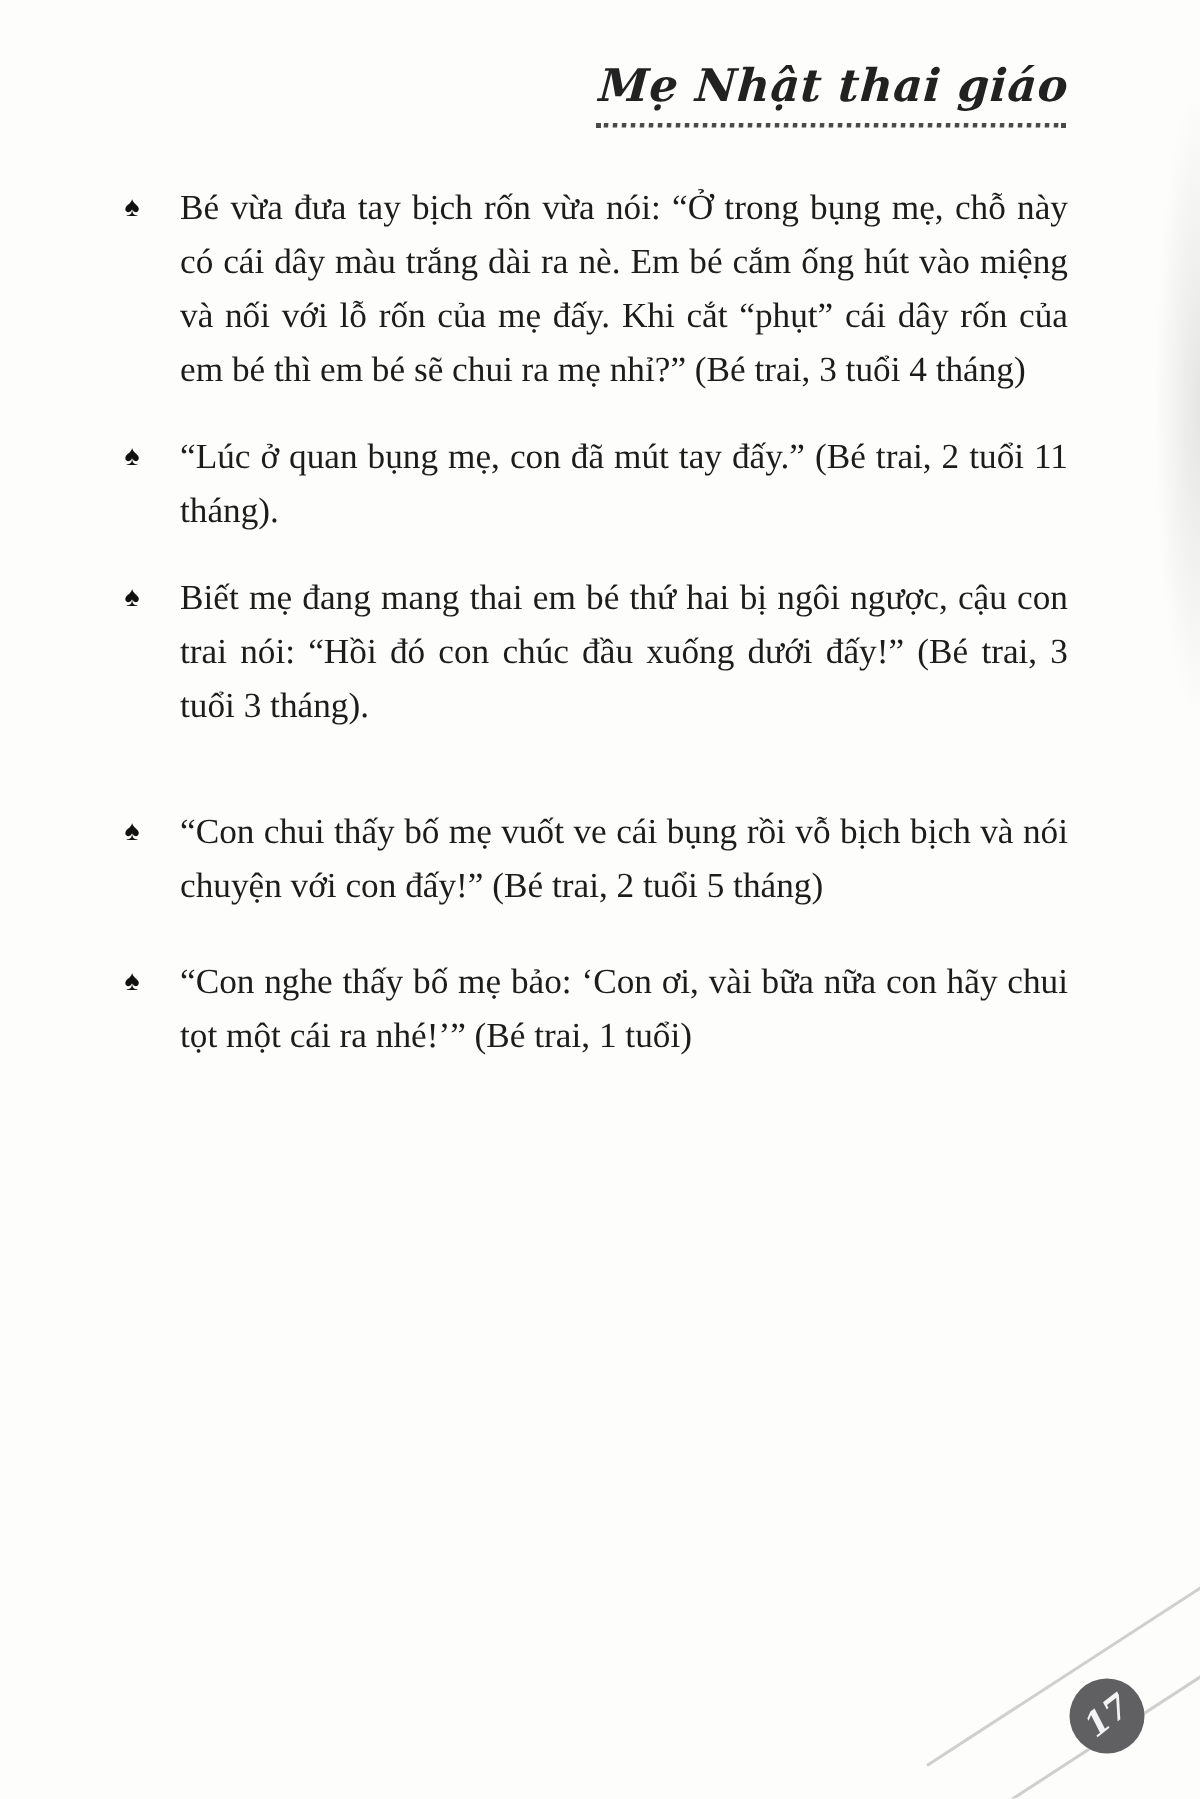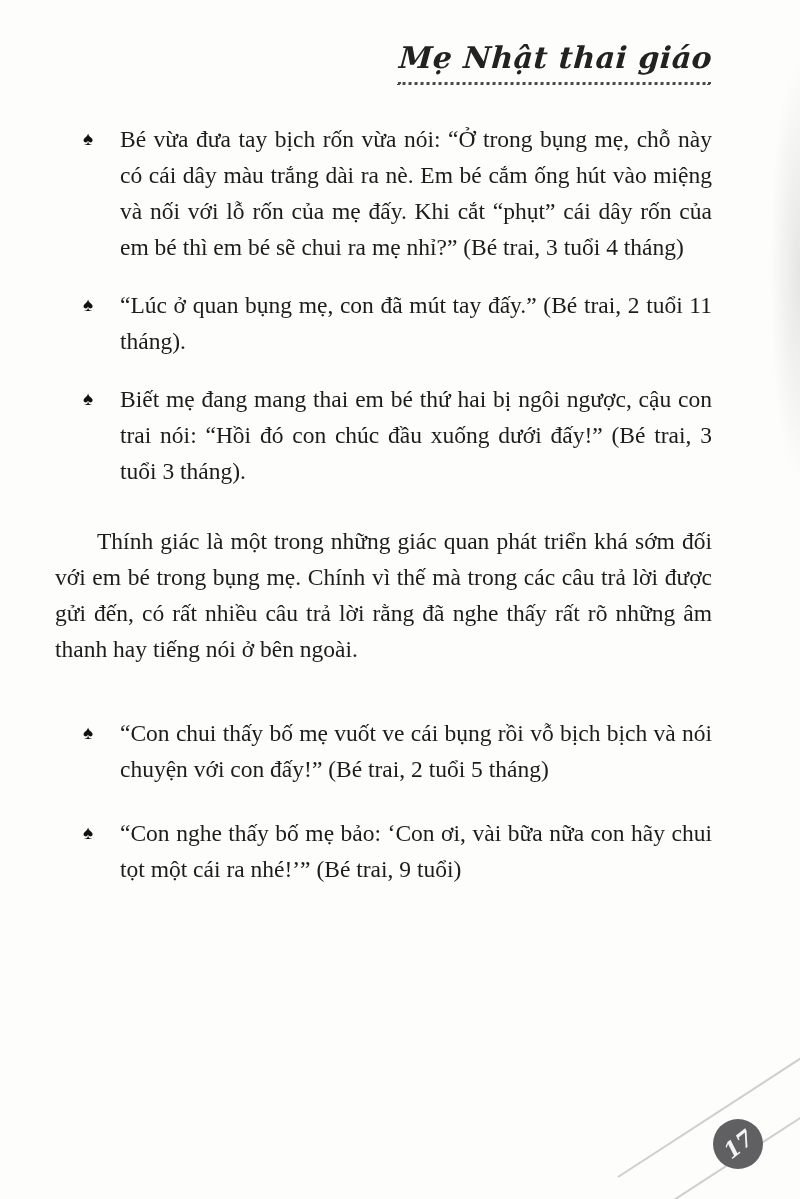--- a/index.html
+++ b/index.html
@@ -117,32 +117,31 @@
   <div class="bullet">
     <span class="spade">♠</span>
     <span class="bullet-text"><span class="lead"></span><span class="quote">“Lúc ở quan bụng mẹ, con đã mút tay đấy.”</span><span class="attribution"> (Bé trai, 2 tuổi 11 tháng).</span></span>
   </div>
 
   <div class="bullet">
     <span class="spade">♠</span>
     <span class="bullet-text"><span class="lead">Biết mẹ đang mang thai em bé thứ hai bị ngôi ngược, cậu con trai nói: </span><span class="quote">“Hồi đó con chúc đầu xuống dưới đấy!”</span><span class="attribution"> (Bé trai, 3 tuổi 3 tháng).</span></span>
   </div>
 
-  <p class="body-paragraph">Thính giác là một trong những giác quan phát triển khá sớm đối với em bé trong bụng mẹ. Chính vì thế mà trong các câu trả lời được gửi đến, có rất nhiều câu trả lời rằng đã nghe thấy rất rõ những âm thanh hay tiếng nói ở bên ngoài.</p>
 
   <div class="bottom-group">
 
     <div class="bullet">
       <span class="spade">♠</span>
       <span class="bullet-text"><span class="lead"></span><span class="quote">“Con chui thấy bố mẹ vuốt ve cái bụng rồi vỗ bịch bịch và nói chuyện với con đấy!”</span><span class="attribution"> (Bé trai, 2 tuổi 5 tháng)</span></span>
     </div>
 
     <div class="bullet">
       <span class="spade">♠</span>
-      <span class="bullet-text"><span class="lead"></span><span class="quote">“Con nghe thấy bố mẹ bảo: ‘Con ơi, vài bữa nữa con hãy chui tọt một cái ra nhé!’”</span><span class="attribution"> (Bé trai, 9 tuổi)</span></span>
+      <span class="bullet-text"><span class="lead"></span><span class="quote">“Con nghe thấy bố mẹ bảo: ‘Con ơi, vài bữa nữa con hãy chui tọt một cái ra nhé!’”</span><span class="attribution"> (Bé trai, 1 tuổi)</span></span>
     </div>
 
   </div>
 
 </div>
 
 <div class="decorative-line line-1"></div>
 <div class="decorative-line line-2"></div>
 
 <div class="page-number-badge">

